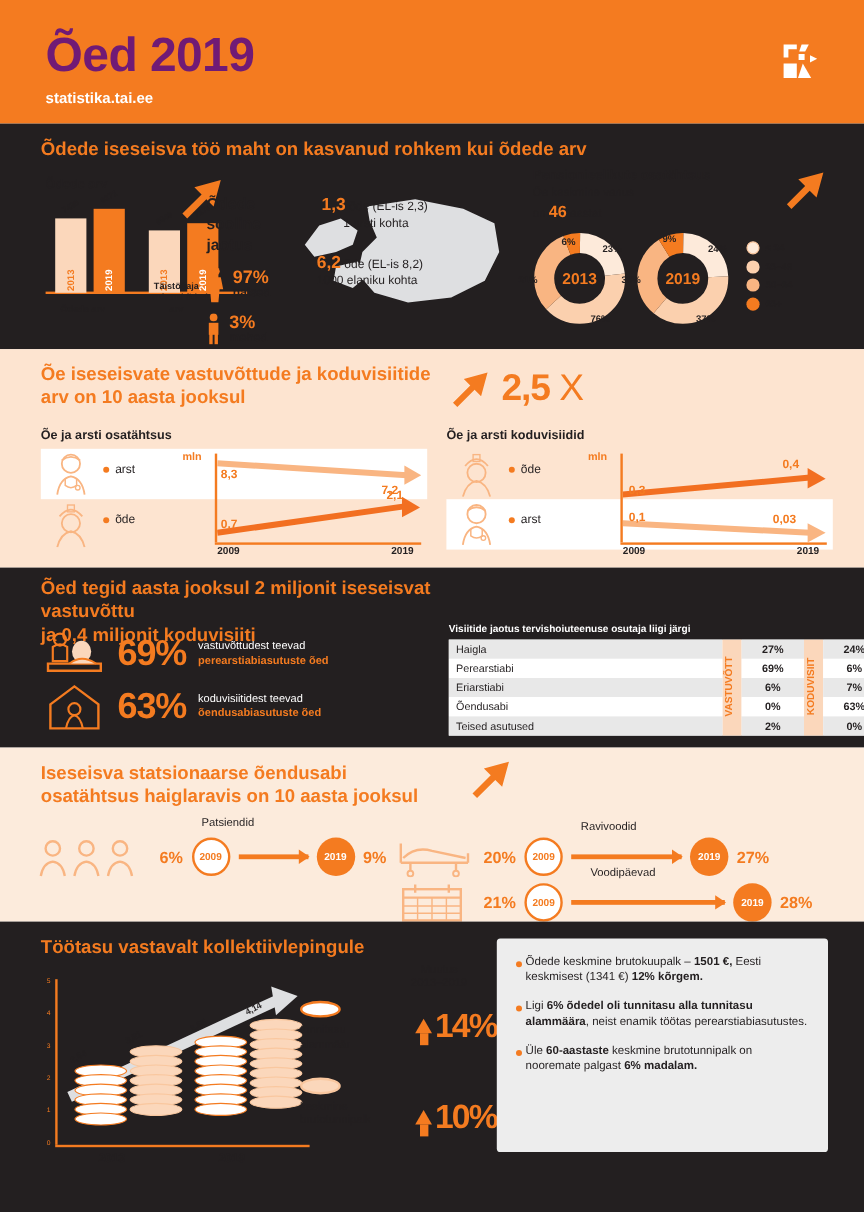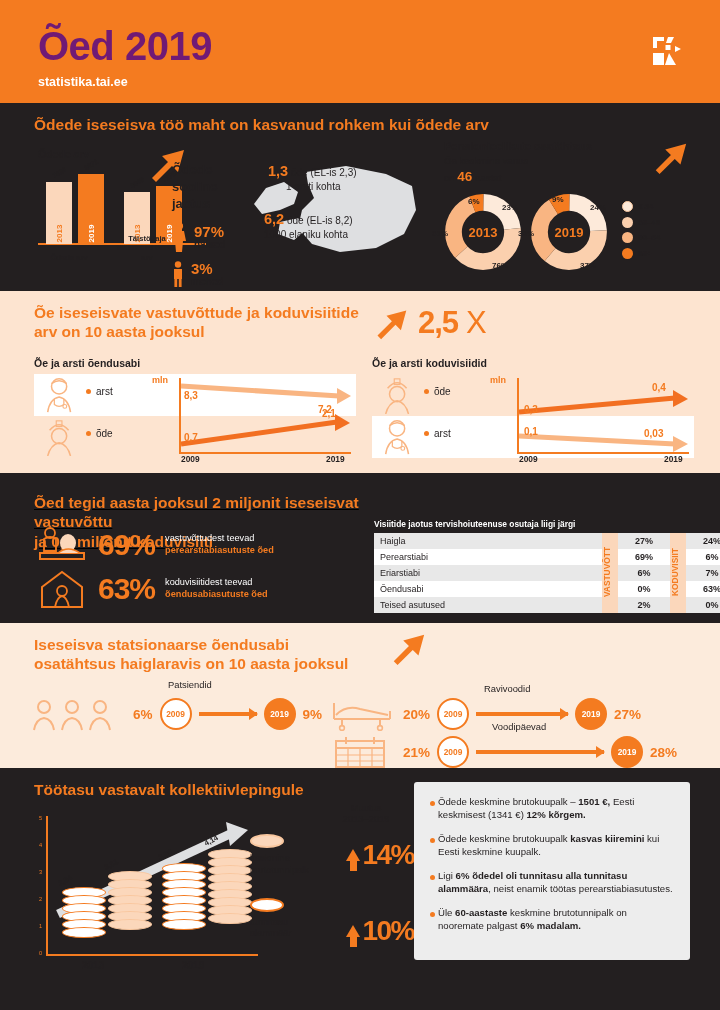--- a/index.html
+++ b/index.html
@@ -106,21 +106,21 @@
   .lc-icon { position: absolute; left: 6px; width: 42px; height: 38px; }
   .lc-key { position: absolute; font-size: 10px; color: #231F20; display: flex; align-items: center; gap: 5px; }
   .lc-key i { width: 5px; height: 5px; border-radius: 50%; background: #F47B20; display: inline-block; }
   .lc-axis { position: absolute; left: 145px; top: 4px; width: 2.2px; height: 74px; background: #F47B20; }
   .lc-xaxis { position: absolute; left: 145px; top: 78px; width: 172px; height: 1.6px; background: #F47B20; }
   .mln { position: absolute; left: 118px; top: 1px; font-size: 9px; font-weight: bold; color: #F47B20; }
   .lc-yr { position: absolute; top: 80px; font-size: 8.4px; font-weight: bold; color: #231F20; }
   .lc-val { position: absolute; font-size: 10px; font-weight: bold; color: #F47B20; }
 
   
-  #s3 { height: 150px; padding-top: 20px; text-decoration: underline; }
+  #s3 { height: 150px; padding-top: 8px; }
   #s3 h2 { margin-left: 34px; width: 330px; }
   .bigstat { position: absolute; display: flex; align-items: center; gap: 10px; }
   .bigstat .bnum { font-size: 30px; font-weight: bold; color: #F47B20; letter-spacing: -1px; }
   .bigstat .btxt { font-size: 9.2px; color: #fff; line-height: 1.3; }
   .bigstat .btxt b { color: #F47B20; }
   .tbl-wrap { position: absolute; left: 374px; top: 46px; width: 320px; }
   .tbl-cap { font-size: 8.4px; font-weight: bold; color: #fff; margin-bottom: 4px; }
   table { border-collapse: collapse; width: 364px; background: #fff; }
   td { font-size: 9px; color: #231F20; padding: 3px 6px; }
   tr:nth-child(odd) td { background: #E8E8E8; }
@@ -365,21 +365,21 @@
 
     <div class="x25">
       <svg width="38" height="36" viewBox="0 0 42 40">
         <path d="M6 34 L22 18 L16 12 L38 6 L32 28 L26 22 L10 38 Z" fill="#F47B20"></path>
       </svg>
       <span class="num">2,5</span>
       <span class="num" style="font-weight:normal">X</span>
     </div>
 
     <div class="linechart lc-left">
-      <div class="lc-title">Õe ja arsti õendusabi</div>
+      <div class="lc-title">Õe ja arsti osatähtsus</div>
       <div class="lc-body">
         <div class="lc-stripe" style="top:0"></div>
         <svg class="lc-icon" style="top:2px" viewBox="0 0 44 40">
           <circle cx="20" cy="11" r="8" fill="none" stroke="#F9B582" stroke-width="1.6"></circle>
           <path d="M12 8 q8 -6 16 0" fill="none" stroke="#F9B582" stroke-width="1.6"></path>
           <path d="M8 38 q2 -14 12 -16 q10 2 12 16" fill="none" stroke="#F9B582" stroke-width="1.6"></path>
           <path d="M15 24 v6 q5 4 10 0 v-6" fill="none" stroke="#F9B582" stroke-width="1.3"></path>
           <circle cx="26" cy="32" r="2" fill="none" stroke="#F9B582" stroke-width="1.2"></circle>
         </svg>
         <div class="lc-key" style="left:52px;top:12px;">
@@ -658,31 +658,31 @@
       <span class="cc-vlab" style="left:22px;top:60px;">2,84</span>
       <span class="cc-vlab" style="left:68px;top:44px;">3,51</span>
       <span class="cc-vlab" style="left:122px;top:34px;">3,85</span>
       <span class="cc-vlab" style="left:168px;top:20px;">4,14</span>
 
       <span class="cc-yr" style="left:46px;">2013</span>
       <span class="cc-yr" style="left:146px;">2019</span>
 
       <div class="cc-legend">
         <div class="cl-row">
+          <div class="cl-coin" style="border:2px solid #F47B20;background:#fff"></div>
+          <div class="cl-txt">
+            <span>tunnitasu</span><br>
+            <span>alammäär</span>
+          </div>
+        </div>
+        <div class="cl-row">
           <div class="cl-coin" style="background:#FBD7BB;border:2px solid #F9C79F"></div>
           <div class="cl-txt">
             <span>keskmine</span><br>
             <span>brutotunnipalk</span>
-          </div>
-        </div>
-        <div class="cl-row">
-          <div class="cl-coin" style="border:2px solid #F47B20;background:#fff"></div>
-          <div class="cl-txt">
-            <span>tunnitasu</span><br>
-            <span>alammäär</span>
           </div>
         </div>
       </div>
     </div>
 
     <div class="muutus">
       <div class="mh">Muutus</div>
       <div class="mh">2013–2019</div>
       <div class="chg" style="margin-top:14px">
         <span class="uparrow"></span>
@@ -694,24 +694,20 @@
       </div>
     </div>
 
     <div class="factbox">
       <div class="fact">
         <span class="fdot"></span>
         <span class="ftxt"><span>Õdede keskmine brutokuupalk – </span><b>1501 €,</b><span> Eesti keskmisest (1341 €) </span><b>12% kõrgem.</b></span>
       </div>
       <div class="fact">
         <span class="fdot"></span>
-        <span class="ftxt"><span>Õdede keskmine brutokuupalk </span><b>kasvas kiiremini</b><span> kui Eesti keskmine kuupalk.</span></span>
-      </div>
-      <div class="fact">
-        <span class="fdot"></span>
         <span class="ftxt"><span>Ligi </span><b>6% õdedel oli tunnitasu alla tunnitasu alammäära</b><span>, neist enamik töötas perearstiabiasutustes.</span></span>
       </div>
       <div class="fact">
         <span class="fdot"></span>
         <span class="ftxt"><span>Üle </span><b>60-aastaste</b><span> keskmine brutotunnipalk on nooremate palgast </span><b>6% madalam.</b></span>
       </div>
     </div>
   </div>
 
 </div>

